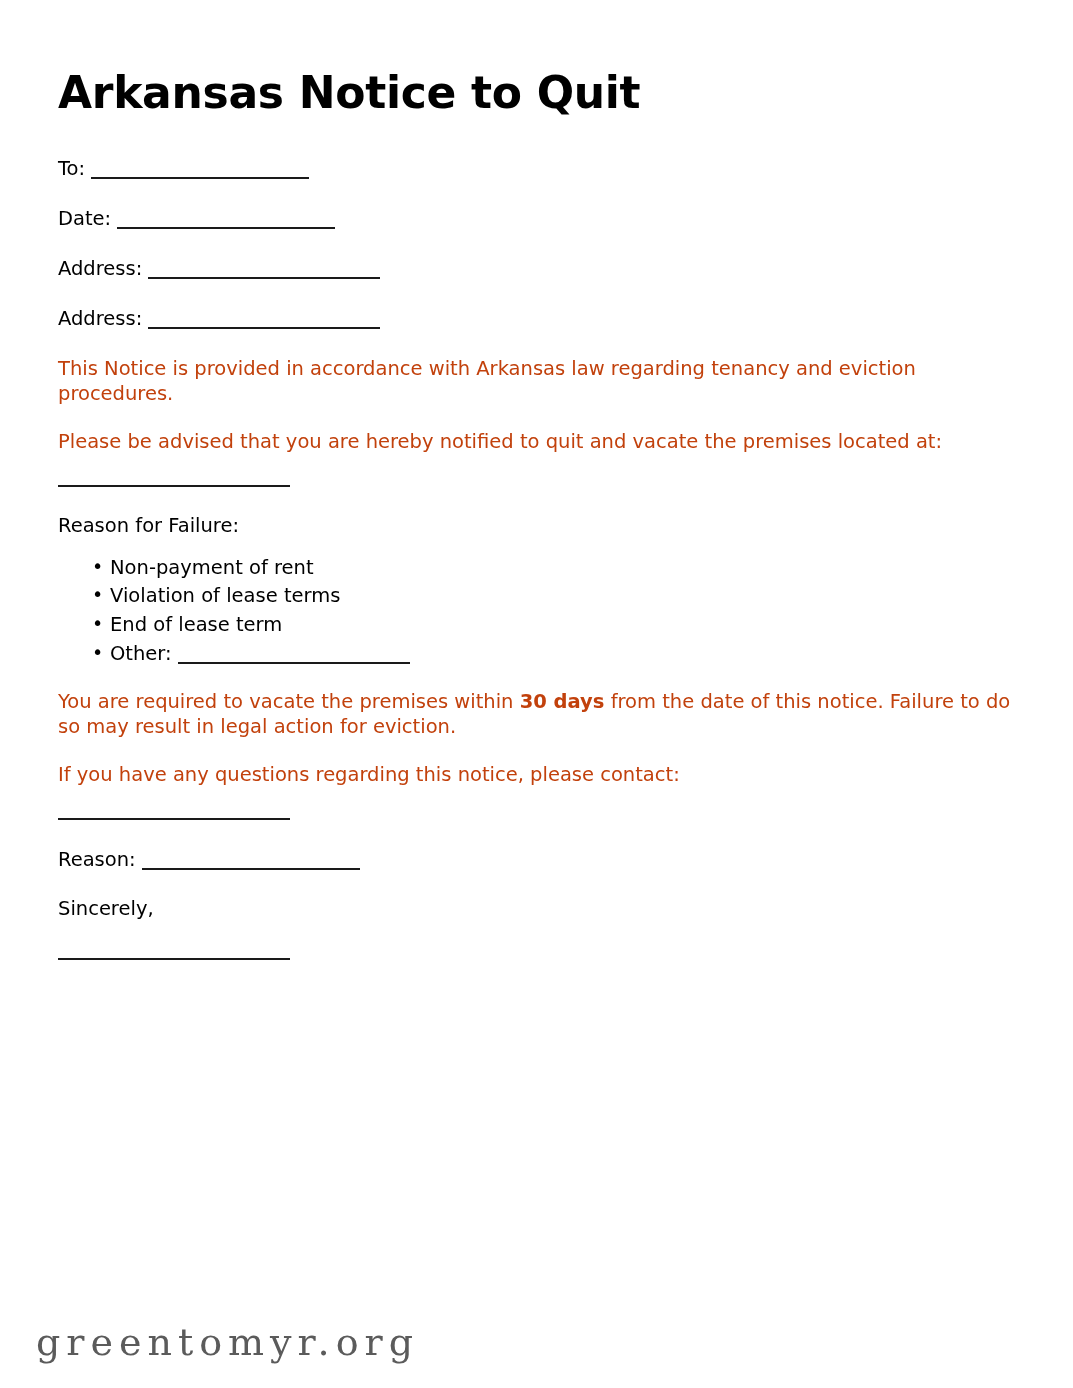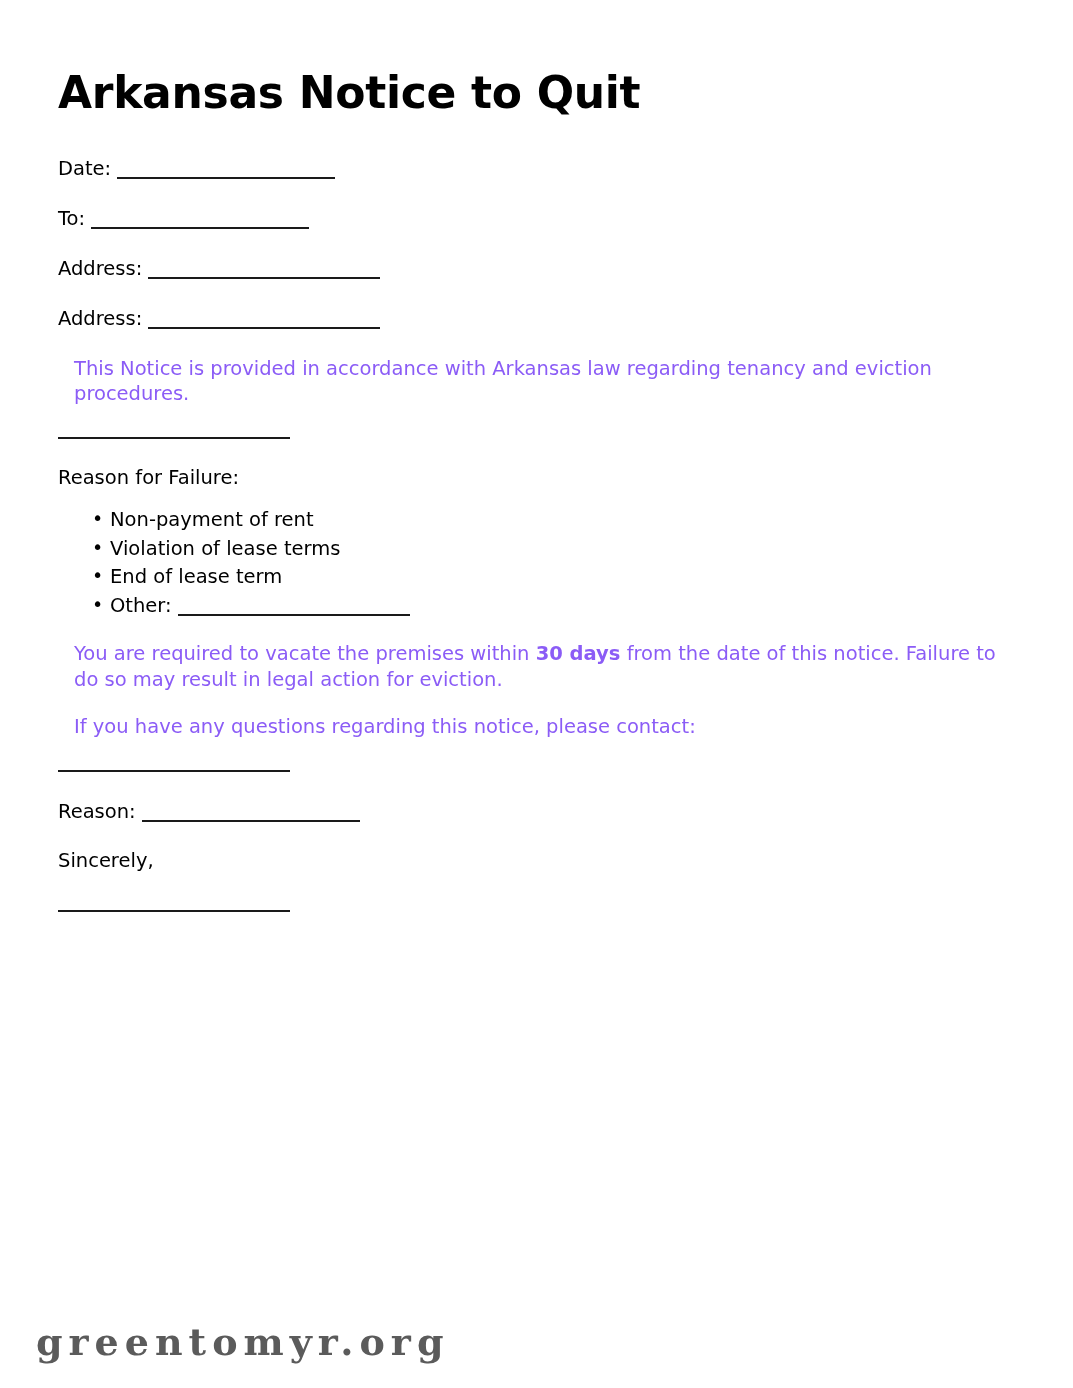--- a/index.html
+++ b/index.html
@@ -48,23 +48,23 @@
     border-bottom: 2.4px solid #1a1a1a;
     vertical-align: -4px;
     height: 13px;
   }
   .blank.w-md { width: 218px; }
   .blank.w-lg { width: 232px; }
 
   .para {
     font-size: 19.5px;
     line-height: 1.32;
-    margin: 0 0 22px 16px;
+    margin: 0 0 22px 0;
     max-width: 958px;
-    color: #8b5cf6;
+    color: #c2410c;
   }
   .para b { font-weight: bold; }
 
   .standalone-rule {
     width: 232px;
     height: 0;
     border-bottom: 2.4px solid #1a1a1a;
     margin: 30px 0 26px 0;
   }
 
@@ -110,53 +110,53 @@
 
   .watermark {
     position: absolute;
     left: 36px;
     bottom: 24px;
     font-family: "DejaVu Serif", serif;
     font-size: 38px;
     letter-spacing: 6px;
     color: #5b5b5b;
     white-space: nowrap;
-    font-weight: bold;
   }
 </style>
 </head>
 <body>
 
 <div class="page">
 
   <h1 class="doc-title">Arkansas Notice to Quit</h1>
 
   <div class="field-line">
-    <span>Date:</span>
+    <span>To:</span>
     <span class="blank w-md"></span>
   </div>
 
   <div class="field-line">
-    <span>To:</span>
+    <span>Date:</span>
     <span class="blank w-md"></span>
   </div>
 
   <div class="field-line">
     <span>Address:</span>
     <span class="blank w-lg"></span>
   </div>
 
 
   <div class="field-line">
     <span>Address:</span>
     <span class="blank w-lg"></span>
   </div>
 
   <p class="para">This Notice is provided in accordance with Arkansas law regarding tenancy and eviction procedures.</p>
 
+  <p class="para">Please be advised that you are hereby notified to quit and vacate the premises located at:</p>
 
   <div class="standalone-rule"></div>
 
   <p class="reason-label">Reason for Failure:</p>
 
   <ul class="reasons">
     <li>
       <span>Non-payment of rent</span>
     </li>
     <li>

